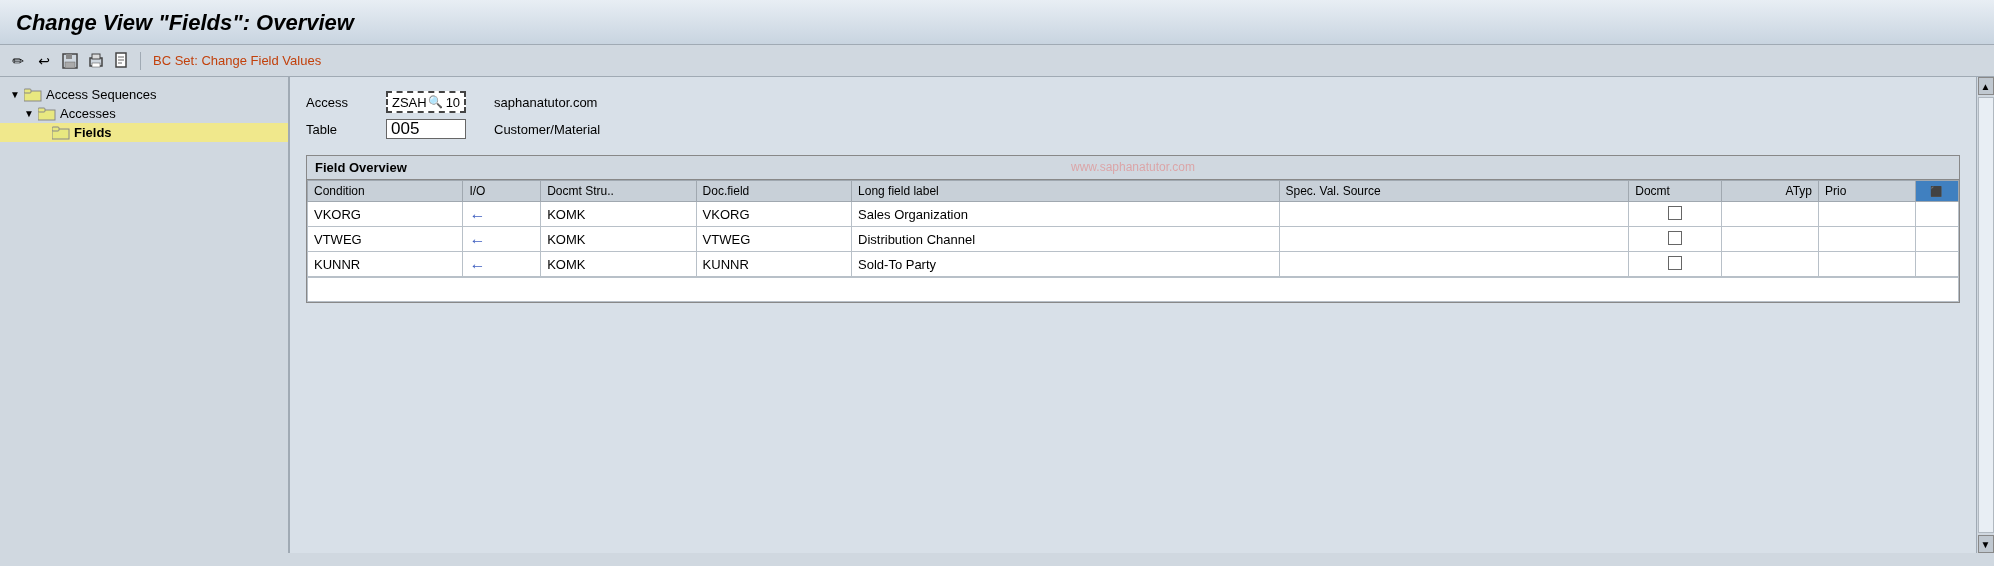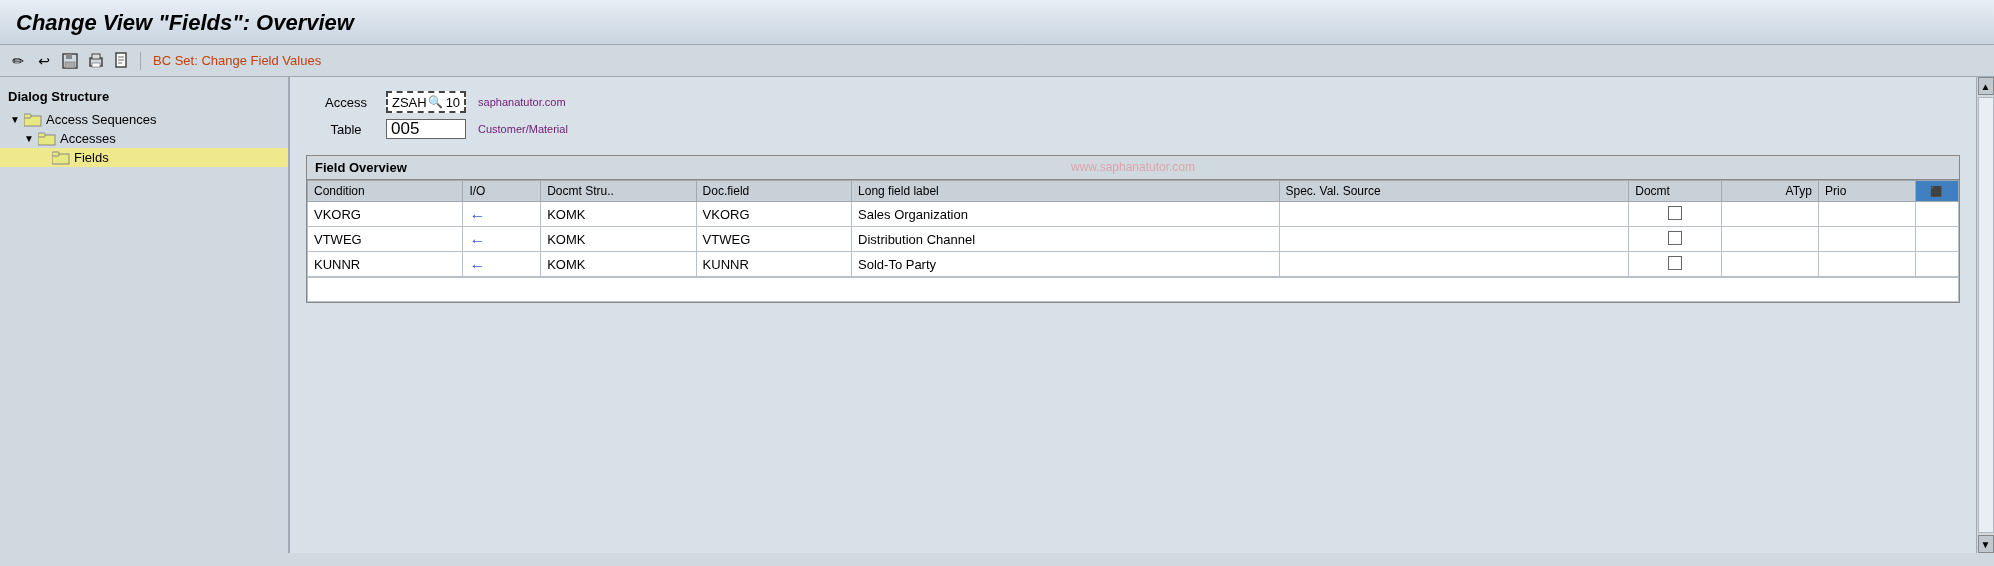--- a/index.html
+++ b/index.html
@@ -86,20 +86,21 @@
       padding-left: 8px;
     }
     .tree-item.level2 {
       padding-left: 22px;
     }
     .tree-item.level3 {
       padding-left: 36px;
     }
     .tree-item.selected {
       background: #f0e88c;
+      font-weight: bold;
     }
     .tree-arrow {
       width: 14px;
       height: 14px;
       display: inline-flex;
       align-items: center;
       justify-content: center;
       font-size: 10px;
       margin-right: 2px;
       flex-shrink: 0;
@@ -132,21 +133,20 @@
     .info-row {
       display: flex;
       align-items: center;
       margin-bottom: 6px;
     }
     .info-label {
       width: 80px;
       font-size: 13px;
       color: #000;
       font-weight: normal;
-      text-align: center;
     }
     .info-input-box {
       display: inline-flex;
       align-items: center;
       border: 1px solid #666;
       background: #fff;
       padding: 1px 4px;
       font-size: 17px;
       min-width: 80px;
       height: 20px;
@@ -155,23 +155,23 @@
       border: 2px dashed #444;
       background: #fff;
       padding: 1px 4px;
       font-size: 13px;
       height: 22px;
       display: inline-flex;
       align-items: center;
       gap: 2px;
     }
     .info-value-text {
-      margin-left: 12px;
-      font-size: 11px;
-      color: #701a75;
+      margin-left: 28px;
+      font-size: 13px;
+      color: #000000;
     }
 
     
     .table-section {
       border: 1px solid #888;
       background: #e8f0f0;
     }
     .table-header-row {
       background: #d0d8e0;
       padding: 4px 8px;
@@ -257,21 +257,20 @@
         <line x1="5" y1="11" x2="9" y2="11" stroke="#666" stroke-width="1"></line>
       </svg>
   </span>
   <span class="toolbar-separator"></span>
   <span class="toolbar-text">BC Set: Change Field Values</span>
 </div>
 
 <div class="main-layout">
 
   <div class="sidebar">
-    <div class="sidebar-title">Dialog Structure</div>
 
     <div class="tree-item level1">
       <span class="tree-arrow">▼</span>
       <span class="tree-folder">
         <svg width="18" height="14" viewBox="0 0 18 14">
           <rect x="0" y="3" width="17" height="10" fill="#e8e880" stroke="#888" stroke-width="1"></rect>
           <rect x="0" y="1" width="7" height="4" fill="#e8e880" stroke="#888" stroke-width="1" rx="1"></rect>
         </svg>
       </span>
       <span class="tree-label">Access Sequences</span>

